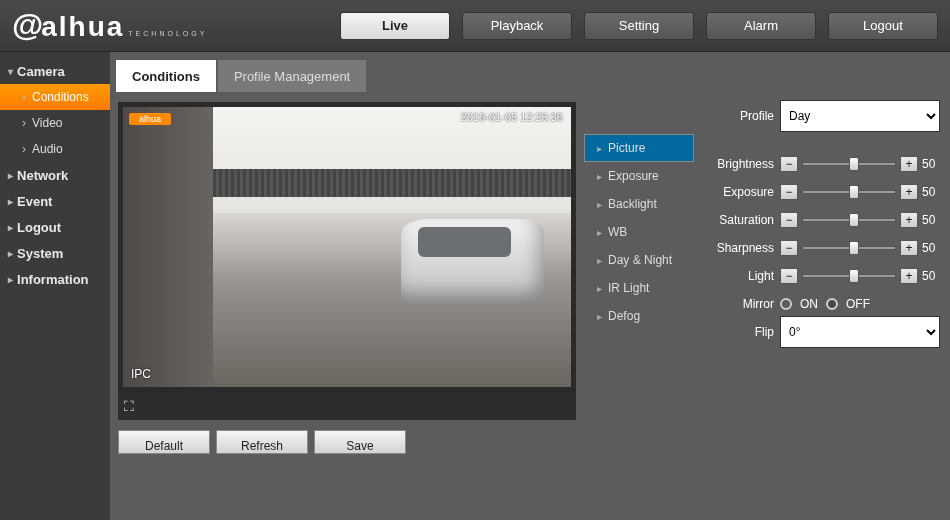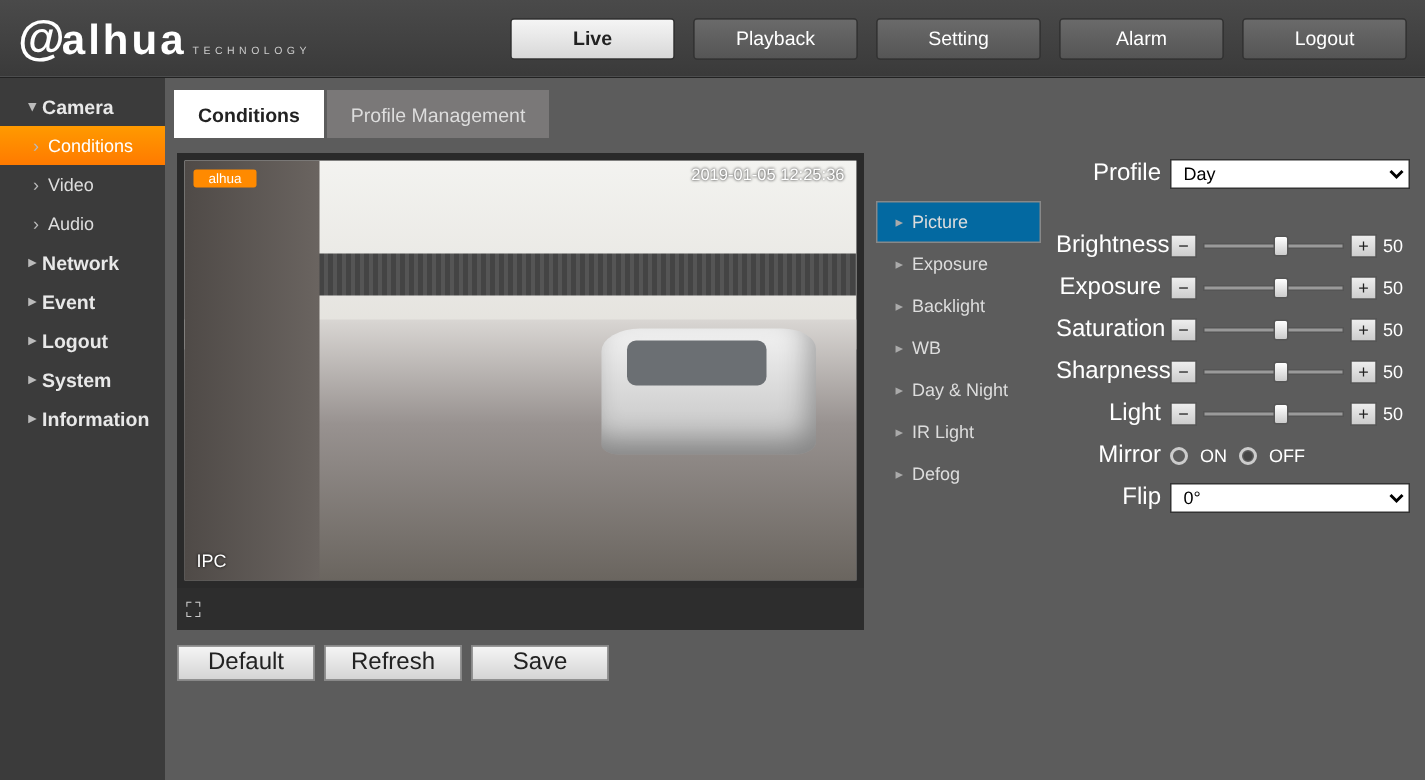--- a/index.html
+++ b/index.html
@@ -49,21 +49,21 @@
 
 .main { display: flex; height: 468px; }
 .sidebar {
   width: 110px;
   background: #3b3b3b;
   padding-top: 6px;
 }
 .side-item {
   display: flex; align-items: center;
   height: 26px;
-  padding-left: 19px;
+  padding-left: 8px;
   color: #e8e8e8;
   font-size: 13px;
   font-weight: bold;
   cursor: pointer;
 }
 .side-item.child {
   font-weight: normal;
   font-size: 12px;
   color: #ddd;
   padding-left: 22px;
@@ -138,22 +138,22 @@
   height: 28px; background: #2d2d2d;
   display:flex; align-items: center; padding-left: 6px;
 }
 .fs-icon { color:#ccc; font-size:14px; cursor:pointer; }
 .bottom-btns { display:flex; gap:6px; margin-top: 10px; }
 .btn {
   width: 92px; height: 24px;
   background: linear-gradient(#f5f5f5, #d4d4d4);
   border: 1px solid #888;
   color: #222;
-  font-size: 16px;
-  display:flex; align-items:center; justify-content:center;
+  font-size: 12px;
+  display:flex; align-items:flex-end; justify-content:center;
   cursor:pointer;
 }
 
 .subnav {
   width: 110px;
   background: #5c5c5c;
   display:flex; flex-direction:column;
   padding-top: 32px;
 }
 .subnav-item {
@@ -176,26 +176,26 @@
   padding: 0 2px;
 }
 .setting-row {
   display:flex; align-items:center;
   height: 28px;
 }
 .setting-label {
   width: 70px;
   text-align: right;
   color: #fff;
-  font-size: 16px;
+  font-size: 12px;
   margin-right: 6px;
 }
 .select {
   flex: 1;
-  height: 20px;
+  height: 32px;
   background: #fff;
   border: 1px solid #333;
   color: #000;
   font-size: 12px;
   padding: 0 4px;
 }
 .slider-wrap { flex:1; display:flex; align-items:center; gap:4px; }
 .step-btn {
   width: 18px; height: 16px;
   background: linear-gradient(#eee,#ccc);

